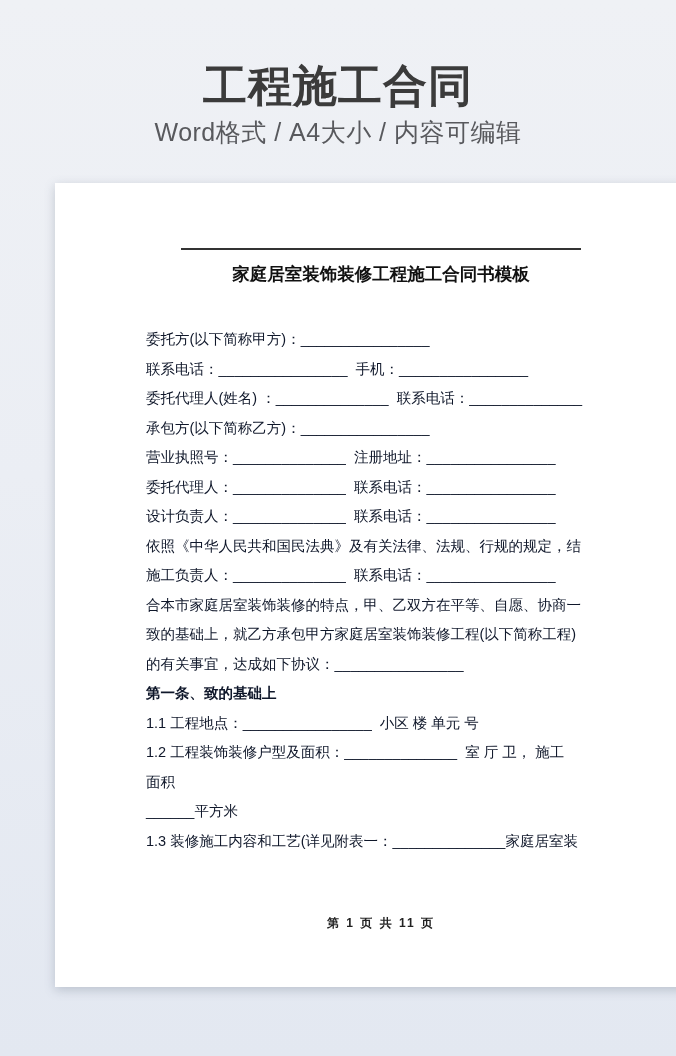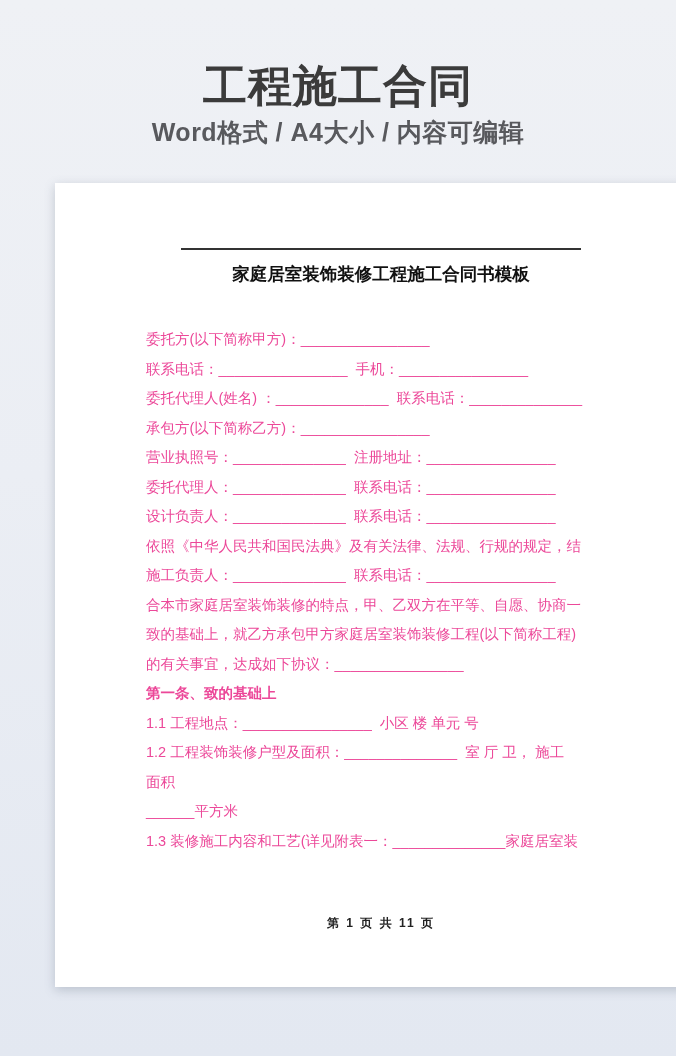--- a/index.html
+++ b/index.html
@@ -28,21 +28,21 @@
     font-size: 44px;
     line-height: 48px;
     font-weight: 700;
     color: #3b3b3b;
     letter-spacing: 1px;
   }
   .hero-subtitle {
     margin: 8px 0 0 0;
     font-size: 25px;
     line-height: 28px;
-    font-weight: 700;
+    font-weight: 400;
     color: #58595d;
     letter-spacing: 0.5px;
   }
   
   .paper {
     position: absolute;
     left: 55px; top: 183px;
     width: 652px; height: 804px;
     background: #ffffff;
     box-shadow: 0 3px 10px rgba(80, 92, 115, 0.28);
@@ -62,21 +62,21 @@
     color: #111111;
   }
   .doc-body {
     margin-top: 40px;
     padding: 0 85px 0 91px;
   }
   .doc-line {
     margin: 0;
     font-size: 14.5px;
     line-height: 29.5px;
-    color: #ec4899;
+    color: #0f172a;
     white-space: pre;
     font-weight: 400;
   }
   .doc-line.bold { font-weight: 700; }
   .doc-footer {
     position: absolute;
     left: 0; right: 0; top: 732px;
     text-align: center;
     font-size: 12px;
     font-weight: 700;

